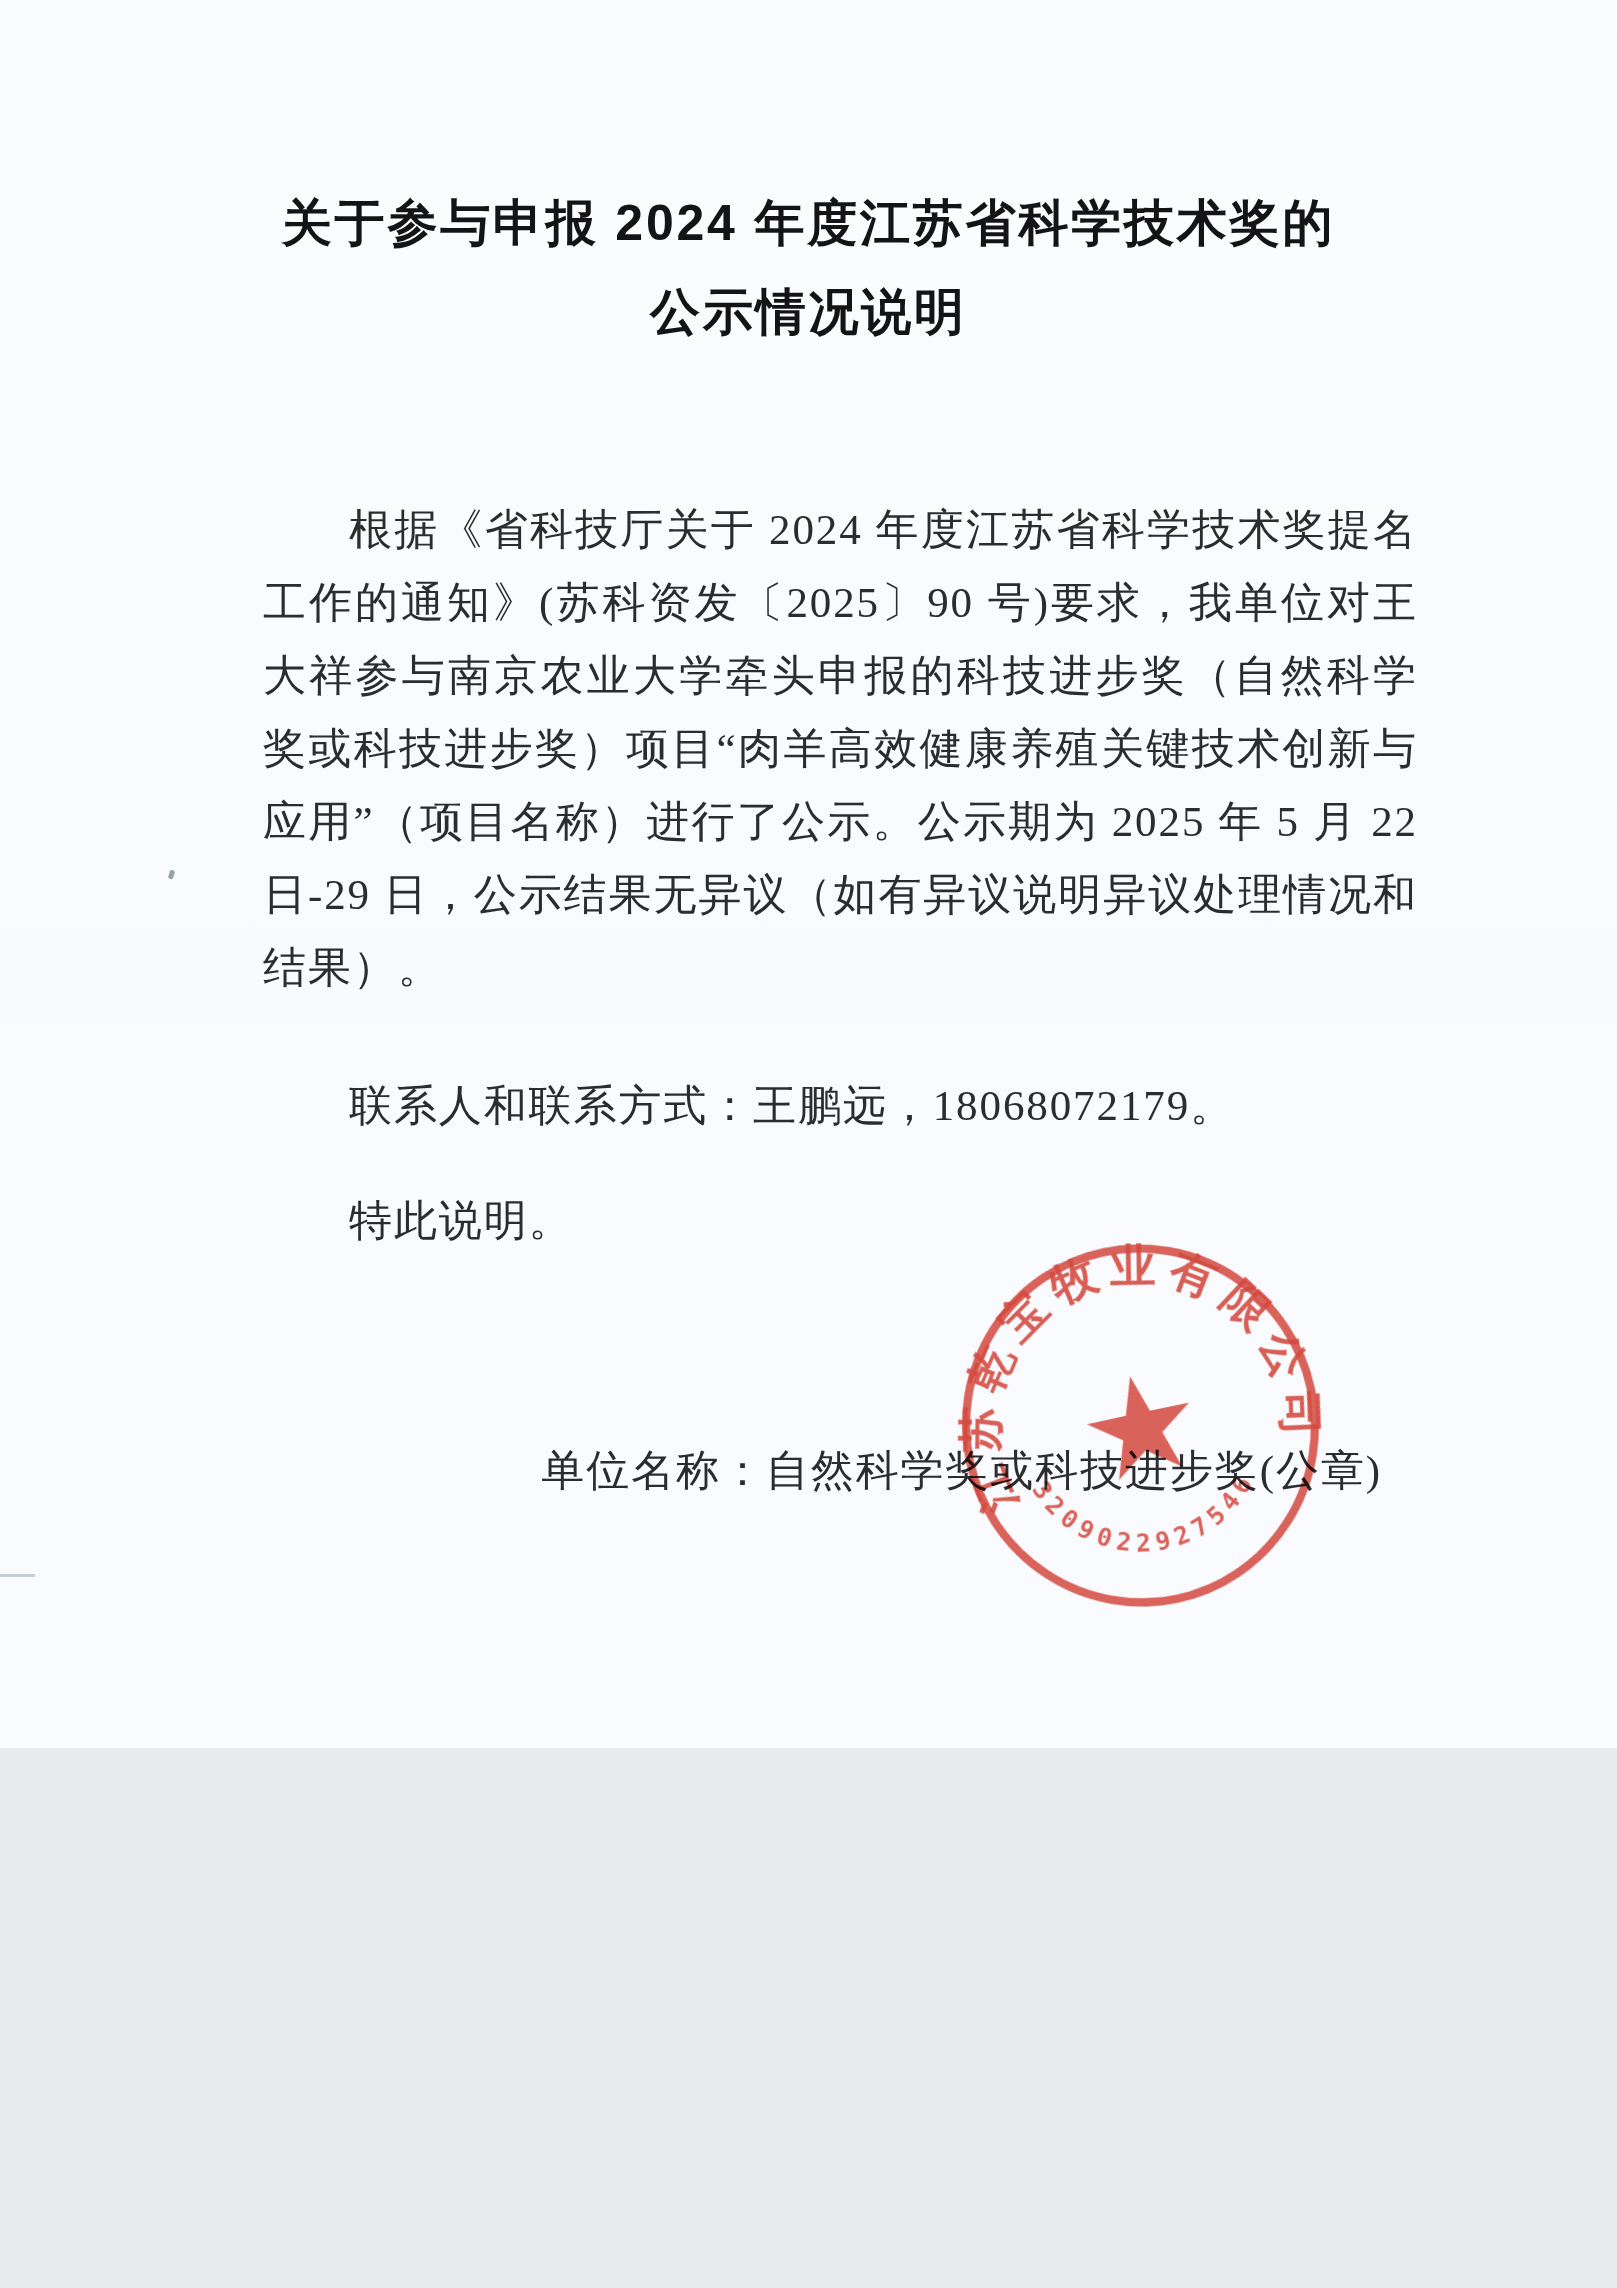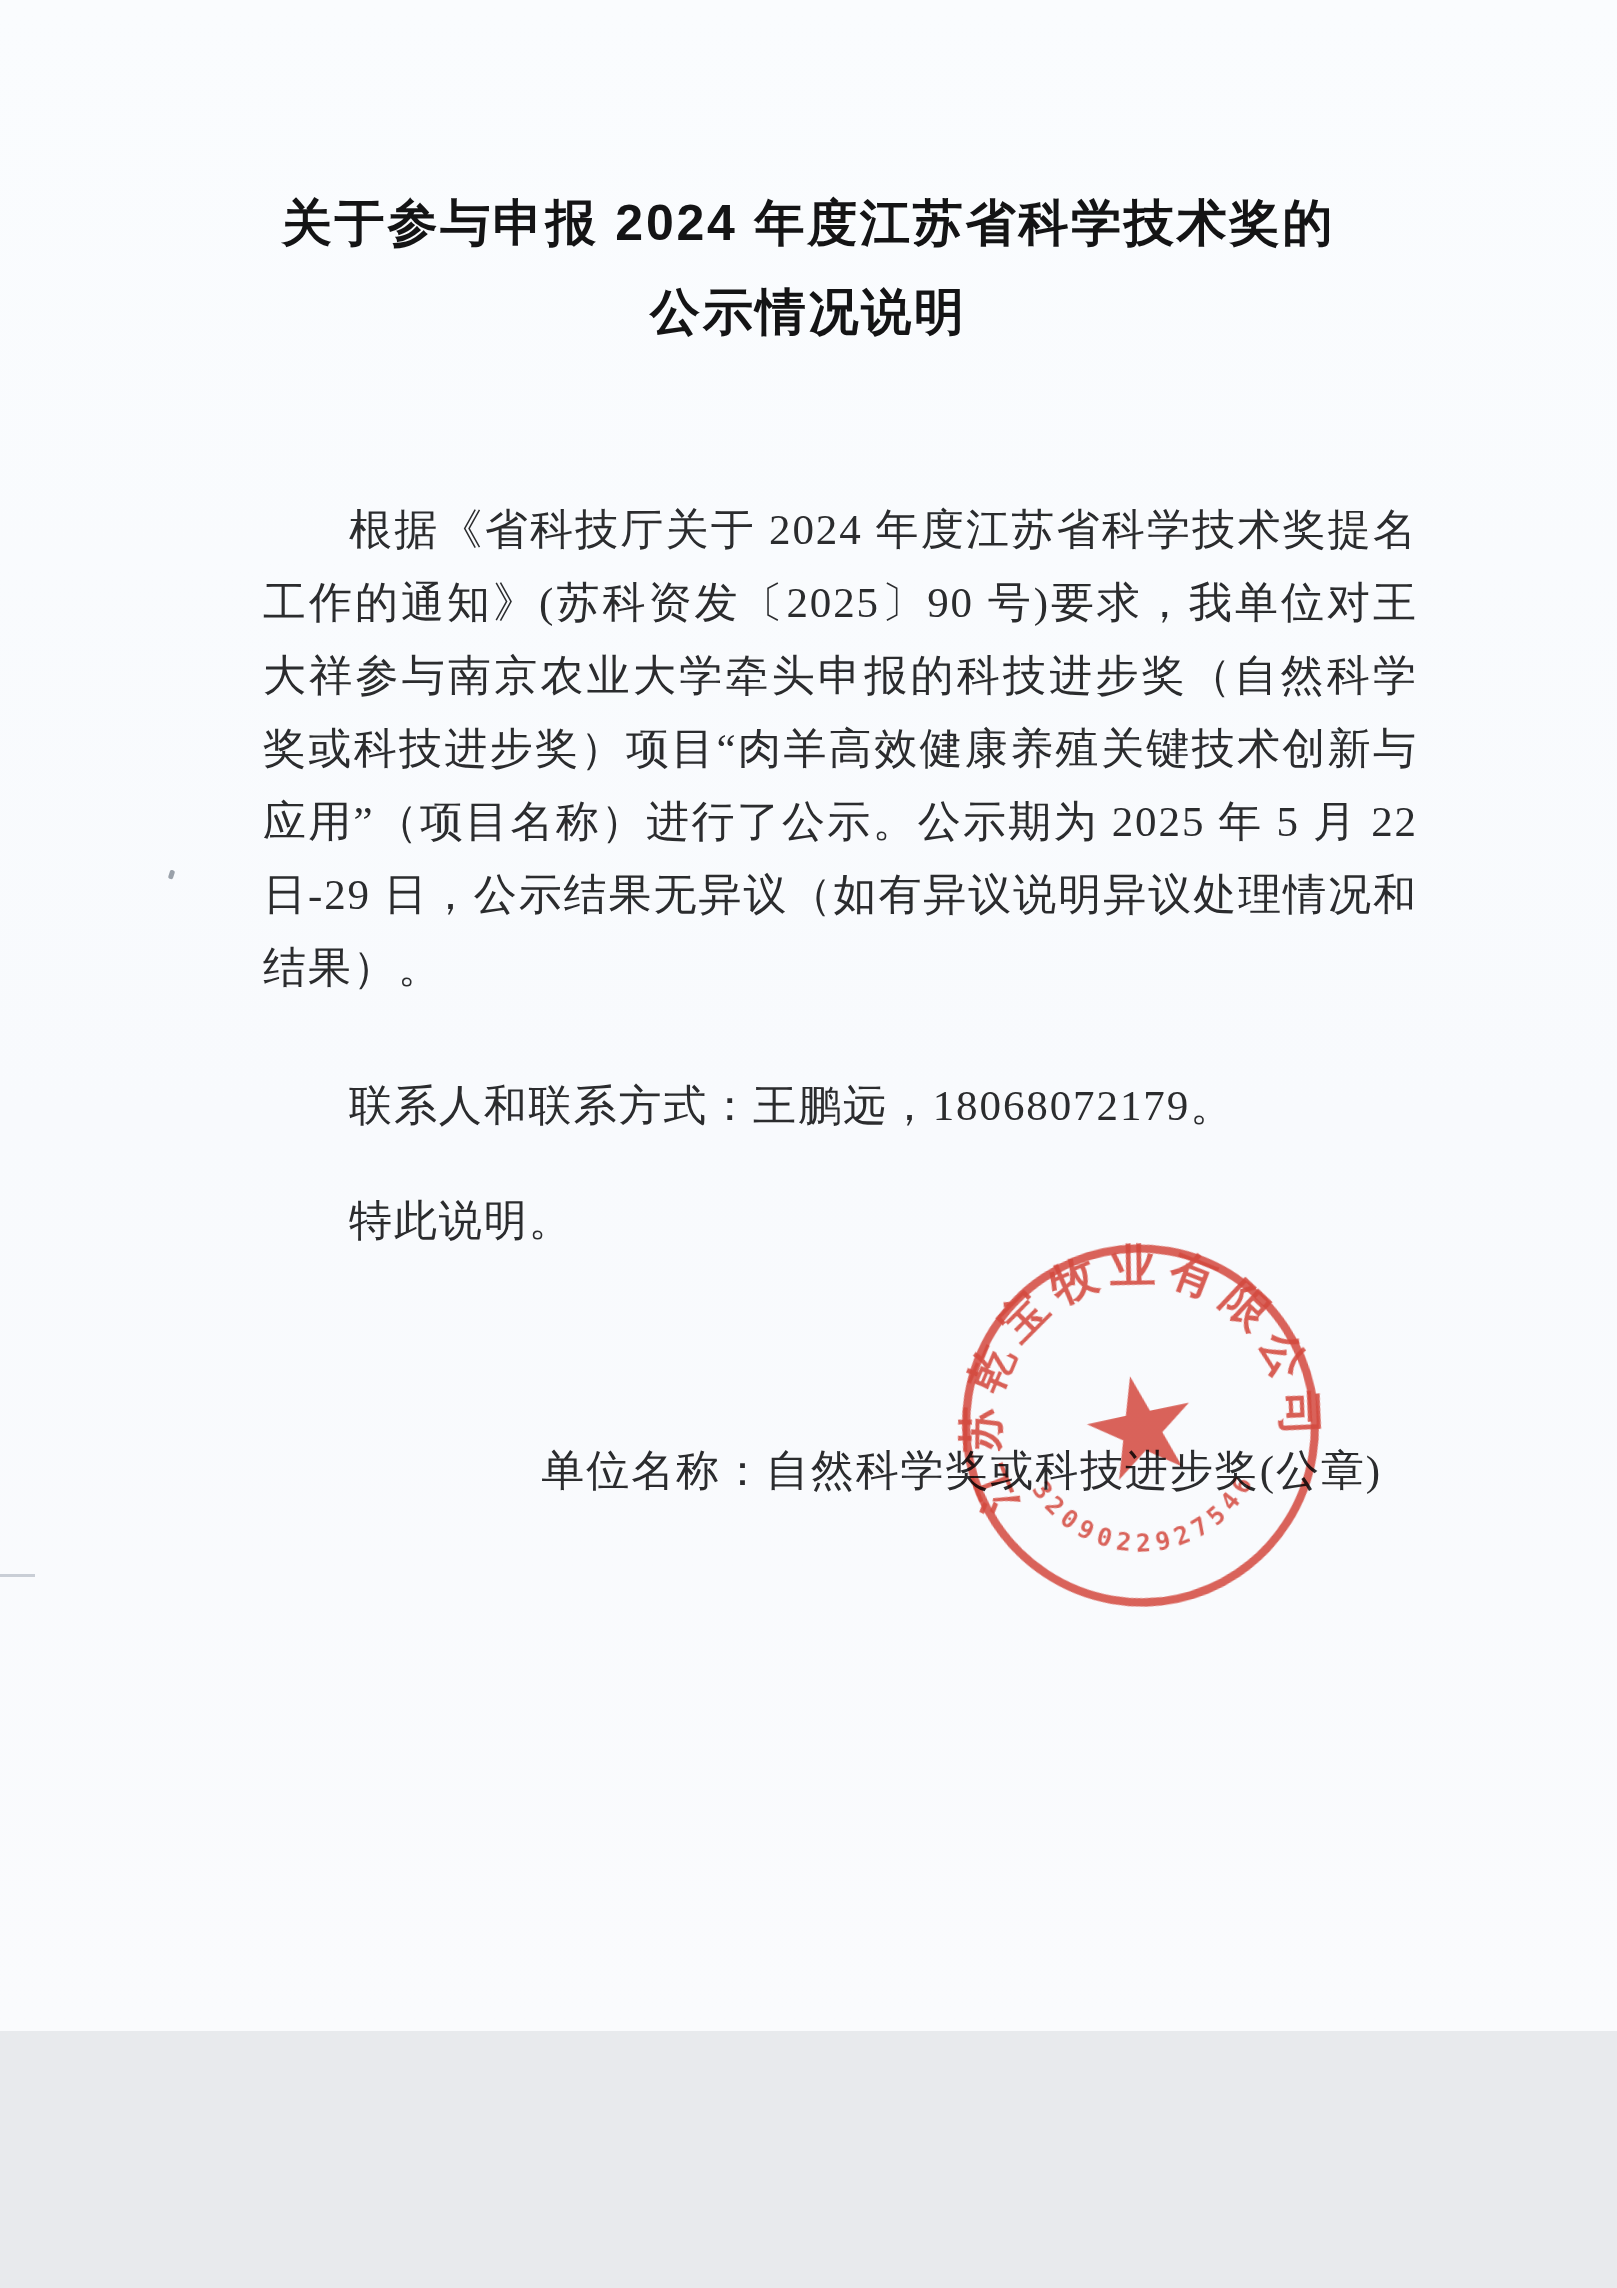--- a/index.html
+++ b/index.html
@@ -1,19 +1,19 @@
 <!DOCTYPE html>
 <html style="font-size:15px"><head>
 <meta charset="utf-8">
 <style>
   html, body { margin: 0; padding: 0; background: #e8eaed; }
   .page {
     position: relative;
     width: 1617px;
-    height: 2031px;
+    height: 1748px;
     margin: 0 auto;
     background: linear-gradient(180deg, #fafcfe 0%, #f8fafd 55%, #fafbfd 100%);
     overflow: hidden;
     font-family: "Liberation Serif", "DejaVu Serif", serif;
     color: #28292b;
   }
   .title {
     margin: 0 auto;
     padding-top: 179px;
     width: 1072px;

